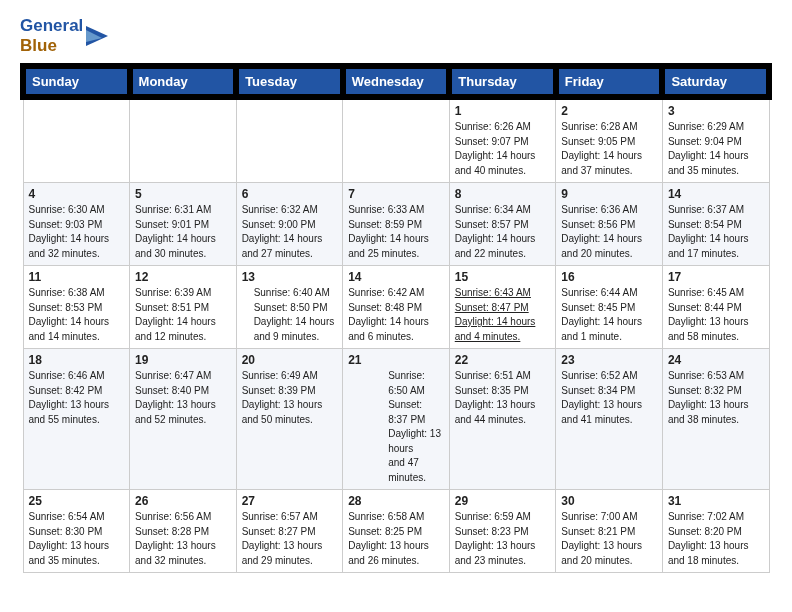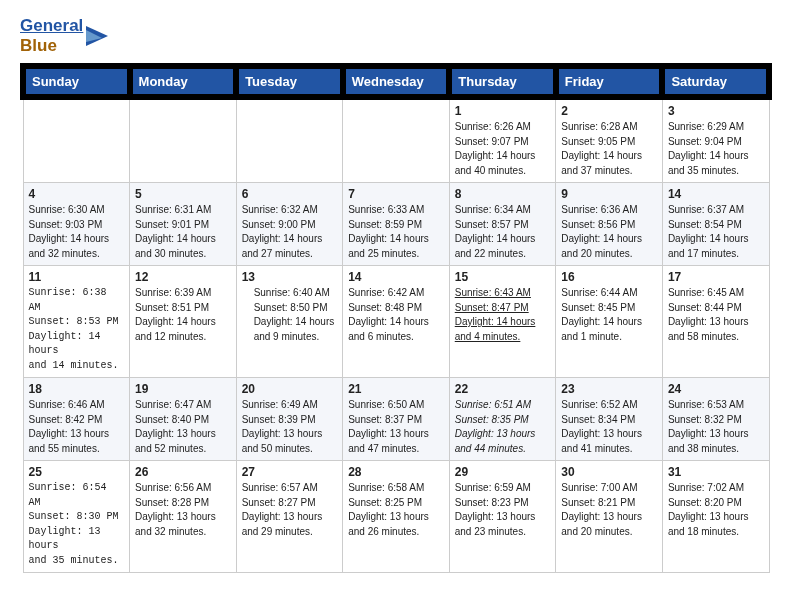--- a/index.html
+++ b/index.html
@@ -87,21 +87,21 @@
     }
   </style>
 </head>
 <body>
 
 <div class="page">
   <div class="header">
     <div class="logo">
     <div style="display:flex;align-items:center;gap:0;">
       <div>
-        <div style="font-size:17px;font-weight:bold;color:#2255a4;line-height:1.15;text-decoration:underline;">General</div>
+        <div style="font-size:17px;font-weight:bold;color:#2255a4;line-height:1.15;">General</div>
         <div style="font-size:17px;font-weight:bold;color:#a16207;line-height:1.15;">Blue</div>
       </div>
       <svg width="22" height="36" viewBox="0 0 22 36" style="margin-left:3px;">
         <polygon points="0,8 22,18 0,28" fill="#2255a4"></polygon>
         <polygon points="0,12 16,20 0,24" fill="#6699cc"></polygon>
       </svg>
     </div>
   </div>
     <div class="title-block">
       <h1></h1>
@@ -196,21 +196,21 @@
             <span class="day-num">14</span>
             <div class="day-info" style="white-space: pre-line;">Sunrise: 6:37 AM
 Sunset: 8:54 PM
 Daylight: 14 hours
 and 17 minutes.</div>
           </td>
         </tr>
         <tr>
           <td>
             <span class="day-num">11</span>
-            <div class="day-info" style="white-space: pre-line; font-family: Liberation Mono, monospace;">Sunrise: 6:38 AM
+            <div class="day-info" style="white-space: pre-line;">Sunrise: 6:38 AM
 Sunset: 8:53 PM
 Daylight: 14 hours
 and 14 minutes.</div>
           </td>
           <td>
             <span class="day-num">12</span>
             <div class="day-info" style="white-space: pre-line;">Sunrise: 6:39 AM
 Sunset: 8:51 PM
 Daylight: 14 hours
 and 12 minutes.</div>
@@ -268,28 +268,28 @@
           </td>
           <td>
             <span class="day-num">20</span>
             <div class="day-info" style="white-space: pre-line;">Sunrise: 6:49 AM
 Sunset: 8:39 PM
 Daylight: 13 hours
 and 50 minutes.</div>
           </td>
           <td>
             <span class="day-num">21</span>
-            <div class="day-info" style="white-space: pre-line;">Sunrise: 6:50 AM
+            <div class="day-info" style="white-space: pre-line; margin-left: 40px;">Sunrise: 6:50 AM
 Sunset: 8:37 PM
 Daylight: 13 hours
 and 47 minutes.</div>
           </td>
           <td>
             <span class="day-num">22</span>
-            <div class="day-info" style="white-space: pre-line; font-style: italic;">Sunrise: 6:51 AM
+            <div class="day-info" style="white-space: pre-line;">Sunrise: 6:51 AM
 Sunset: 8:35 PM
 Daylight: 13 hours
 and 44 minutes.</div>
           </td>
           <td>
             <span class="day-num">23</span>
             <div class="day-info" style="white-space: pre-line;">Sunrise: 6:52 AM
 Sunset: 8:34 PM
 Daylight: 13 hours
 and 41 minutes.</div>
@@ -298,21 +298,21 @@
             <span class="day-num">24</span>
             <div class="day-info" style="white-space: pre-line;">Sunrise: 6:53 AM
 Sunset: 8:32 PM
 Daylight: 13 hours
 and 38 minutes.</div>
           </td>
         </tr>
         <tr>
           <td>
             <span class="day-num">25</span>
-            <div class="day-info" style="white-space: pre-line; font-family: Liberation Mono, monospace;">Sunrise: 6:54 AM
+            <div class="day-info" style="white-space: pre-line;">Sunrise: 6:54 AM
 Sunset: 8:30 PM
 Daylight: 13 hours
 and 35 minutes.</div>
           </td>
           <td>
             <span class="day-num">26</span>
             <div class="day-info" style="white-space: pre-line;">Sunrise: 6:56 AM
 Sunset: 8:28 PM
 Daylight: 13 hours
 and 32 minutes.</div>

